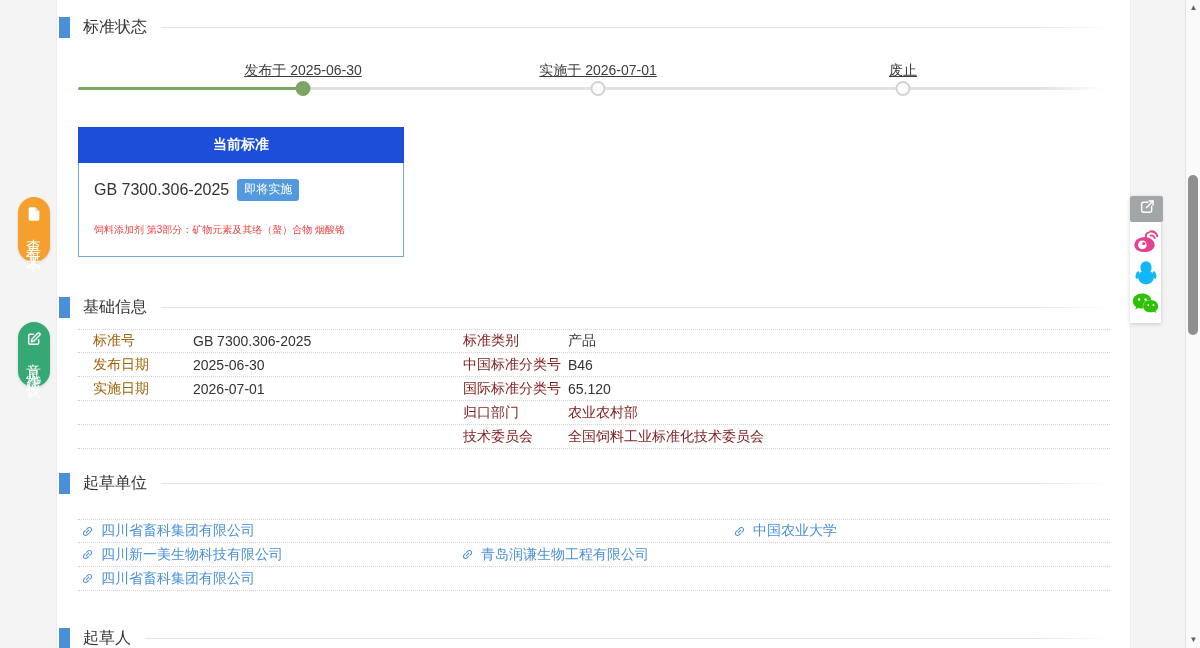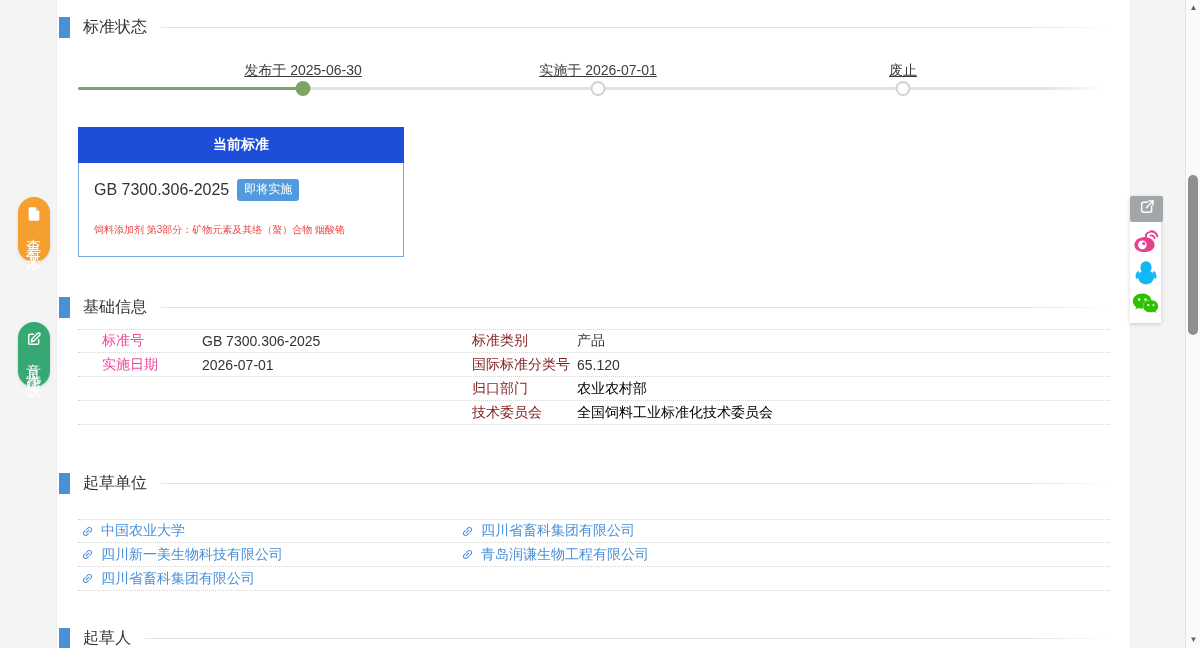--- a/index.html
+++ b/index.html
@@ -47,25 +47,25 @@
   .card-code-row { display:flex; align-items:center; }
   .card-code { font-size:16px; color:#333; }
   .badge { margin-left:8px; background:#529add; color:#fff; font-size:12px;
            padding:2px 7px 3px; border-radius:3px; white-space:nowrap; }
   .card-name { margin-top:22px; font-size:10px; color:#ef4444; }
 
   
   .info-table { position:absolute; left:21px; top:329px; width:1032px; }
   .info-row { display:flex; align-items:center; height:24px; border-bottom:1px dotted #d5d5d5; font-size:14px; }
   .info-row:first-child { border-top:1px dotted #d5d5d5; }
-  .i-lbl1 { width:100px; margin-left:24px; color:#ec4899; flex:none; }
+  .i-lbl1 { width:100px; margin-left:15px; color:#a16207; flex:none; }
   .i-val1 { width:270px; color:#333; flex:none; }
   .i-lbl2 { width:105px; color:#7f1d1d; flex:none; }
   .i-val2 { flex:1; color:#333; }
-  .link { color:#000000; cursor:pointer; }
+  .link { color:#7f1d1d; cursor:pointer; }
 
   
   .org-table { position:absolute; left:21px; top:519px; width:1032px; }
   .org-row { display:flex; align-items:center; height:24px; border-bottom:1px dotted #d5d5d5; }
   .org-row:first-child { border-top:1px dotted #d5d5d5; }
   .org-cell { width:380px; flex:none; display:flex; align-items:center; padding-left:3px; }
   .org-cell.c2 { flex:1; }
   .org-link-icon { width:13px; height:13px; color:#4a90d9; flex:none; transform:rotate(-45deg); }
   .org-link-icon svg { display:block; width:13px; height:13px; }
   .org-name { margin-left:7px; font-size:14px; color:#4a90d9; cursor:pointer; }
@@ -134,20 +134,26 @@
   </div>
 
   <div class="info-table">
     <div class="info-row">
       <span class="i-lbl1">标准号</span>
       <span class="i-val1">GB 7300.306-2025</span>
       <span class="i-lbl2">标准类别</span>
       <span class="i-val2">产品</span>
     </div>
     <div class="info-row">
+      <span class="i-lbl1">发布日期</span>
+      <span class="i-val1">2025-06-30</span>
+      <span class="i-lbl2">中国标准分类号</span>
+      <span class="i-val2">B46</span>
+    </div>
+    <div class="info-row">
       <span class="i-lbl1">实施日期</span>
       <span class="i-val1">2026-07-01</span>
       <span class="i-lbl2">国际标准分类号</span>
       <span class="i-val2">65.120</span>
     </div>
     <div class="info-row">
       <span class="i-lbl1"></span>
       <span class="i-val1"></span>
       <span class="i-lbl2">归口部门</span>
       <span class="i-val2 link">农业农村部</span>
@@ -161,35 +167,35 @@
   </div>
 
   <div class="sec-header" style="top:472px;">
     <div class="sec-marker"></div>
     <div class="sec-title">起草单位</div>
     <div class="sec-line"></div>
   </div>
 
   <div class="org-table">
     <div class="org-row">
+      <div class="org-cell c2">
+        <span class="org-link-icon">
+            <svg viewBox="0 0 24 24" fill="currentColor">
+              <path d="M3.9 12c0-1.71 1.39-3.1 3.1-3.1h4V7H7c-2.76 0-5 2.24-5 5s2.24 5 5 5h4v-1.9H7c-1.71 0-3.1-1.39-3.1-3.1zM8 13h8v-2H8v2zm9-6h-4v1.9h4c1.71 0 3.1 1.39 3.1 3.1s-1.39 3.1-3.1 3.1h-4V17h4c2.76 0 5-2.24 5-5s-2.24-5-5-5z"></path>
+            </svg>
+          </span>
+        <span class="org-name">四川省畜科集团有限公司</span>
+      </div>
       <div class="org-cell">
         <span class="org-link-icon">
             <svg viewBox="0 0 24 24" fill="currentColor">
               <path d="M3.9 12c0-1.71 1.39-3.1 3.1-3.1h4V7H7c-2.76 0-5 2.24-5 5s2.24 5 5 5h4v-1.9H7c-1.71 0-3.1-1.39-3.1-3.1zM8 13h8v-2H8v2zm9-6h-4v1.9h4c1.71 0 3.1 1.39 3.1 3.1s-1.39 3.1-3.1 3.1h-4V17h4c2.76 0 5-2.24 5-5s-2.24-5-5-5z"></path>
             </svg>
           </span>
         <span class="org-name">中国农业大学</span>
-      </div>
-      <div class="org-cell c2">
-        <span class="org-link-icon">
-            <svg viewBox="0 0 24 24" fill="currentColor">
-              <path d="M3.9 12c0-1.71 1.39-3.1 3.1-3.1h4V7H7c-2.76 0-5 2.24-5 5s2.24 5 5 5h4v-1.9H7c-1.71 0-3.1-1.39-3.1-3.1zM8 13h8v-2H8v2zm9-6h-4v1.9h4c1.71 0 3.1 1.39 3.1 3.1s-1.39 3.1-3.1 3.1h-4V17h4c2.76 0 5-2.24 5-5s-2.24-5-5-5z"></path>
-            </svg>
-          </span>
-        <span class="org-name">四川省畜科集团有限公司</span>
       </div>
     </div>
     <div class="org-row">
       <div class="org-cell">
         <span class="org-link-icon">
             <svg viewBox="0 0 24 24" fill="currentColor">
               <path d="M3.9 12c0-1.71 1.39-3.1 3.1-3.1h4V7H7c-2.76 0-5 2.24-5 5s2.24 5 5 5h4v-1.9H7c-1.71 0-3.1-1.39-3.1-3.1zM8 13h8v-2H8v2zm9-6h-4v1.9h4c1.71 0 3.1 1.39 3.1 3.1s-1.39 3.1-3.1 3.1h-4V17h4c2.76 0 5-2.24 5-5s-2.24-5-5-5z"></path>
             </svg>
           </span>
         <span class="org-name">四川新一美生物科技有限公司</span>

